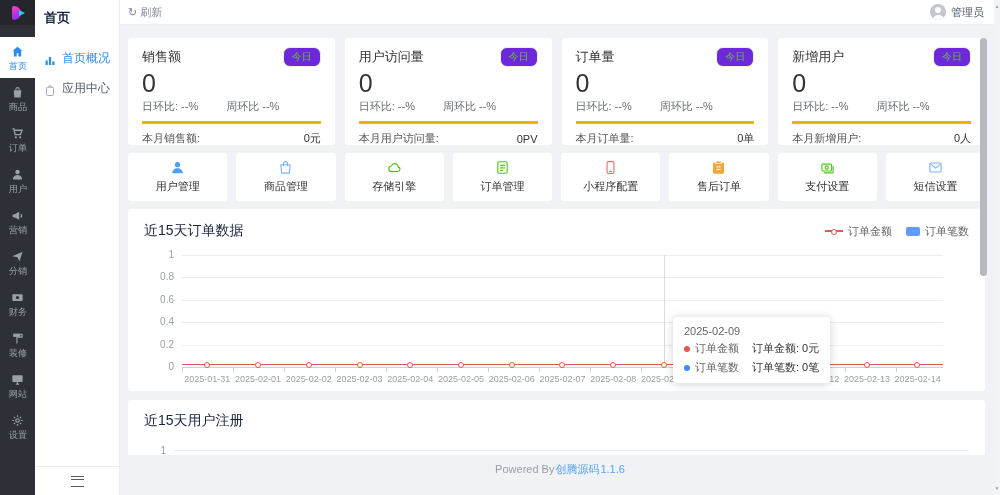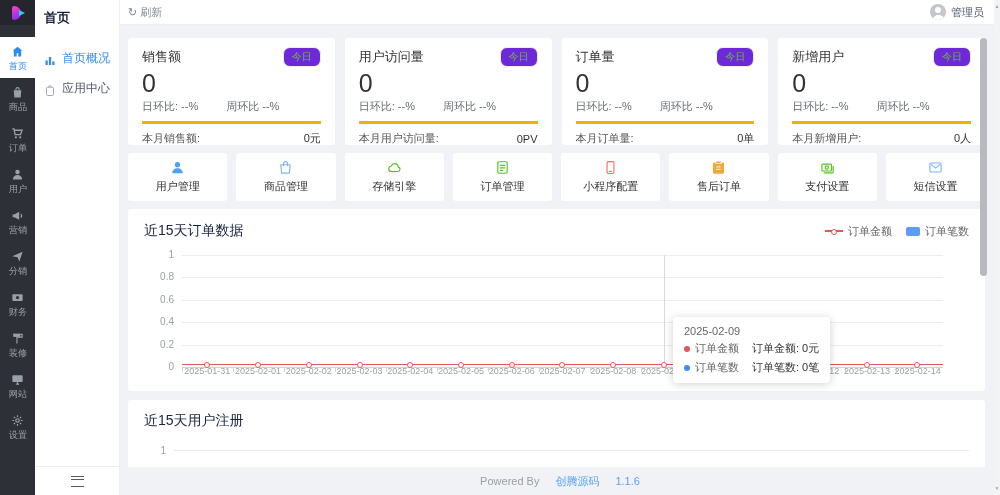--- a/index.html
+++ b/index.html
@@ -81,39 +81,39 @@
   .gline{position:absolute;left:38px;right:26px;height:1px;background:#ebedf0}
   .gline.axis{background:#cfd3d9}
   .ylab{position:absolute;left:0;width:30px;text-align:right;font-size:10px;color:#9aa0a6}
   .xticks{position:absolute;left:38px;right:26px;top:123px;height:4px;
      background:repeating-linear-gradient(90deg,#cfd3d9 0,#cfd3d9 1px,transparent 1px,transparent 51px)}
   .series-line{position:absolute;left:38px;right:26px;top:119px;border-top:1.5px solid #e45656;
      display:flex;justify-content:space-around}
   .pt{width:4px;height:4px;border:1.3px solid #e45656;border-radius:50%;background:#fff;margin-top:-3.5px}
   .pointer{position:absolute;top:10px;height:112px;width:1px;background:#d8dade;
      left:calc(38px + (100% - 64px)*0.6333)}
-  .xlabels{position:absolute;left:38px;right:26px;top:121px;display:grid;grid-template-columns:repeat(15,1fr)}
+  .xlabels{position:absolute;left:38px;right:26px;top:129px;display:grid;grid-template-columns:repeat(15,1fr)}
   .xl{font-size:9px;color:#9aa0a6;text-align:center;white-space:nowrap;overflow:visible}
 
   .tooltip{position:absolute;left:calc(38px + (100% - 64px)*0.6333 + 9px);top:72px;background:#fff;border-radius:4px;
      box-shadow:0 1px 10px rgba(0,0,0,.18);padding:8px 11px;z-index:9;white-space:nowrap}
   .tt-title{font-size:11px;color:#666;margin-bottom:4px}
   .tt-row{display:flex;align-items:center;font-size:11px;color:#666;margin-top:4px}
   .tt-dot{width:6px;height:6px;border-radius:50%;margin-right:5px;flex:none}
   .tt-dot.red{background:#e45656}.tt-dot.blue{background:#3f8cff}
   .tt-val{margin-left:13px;color:#333}
 
   .users-card{background:#fff;border-radius:3px;margin-top:9px;height:72px;box-sizing:border-box;padding:12px 16px}
   .uc-row{display:flex;align-items:center;margin-top:15px}
   .uc-tick{width:30px;text-align:right;font-size:10px;color:#9aa0a6;padding-right:8px;box-sizing:border-box}
   .uc-line{flex:1;height:1px;background:#e8eaed}
 
   
-  #footer{position:absolute;left:120px;right:0;bottom:0;height:28px;display:flex;align-items:center;
-     justify-content:center;gap:16px;font-size:11px;color:#9aa0a6;background:#f0f2f5;z-index:2}
+  #footer{position:absolute;left:120px;right:0;bottom:12px;height:28px;display:flex;align-items:center;
+     justify-content:center;gap:1px;font-size:11px;color:#9aa0a6;background:#f0f2f5;z-index:2}
   .f-link{color:#57a3f3;cursor:pointer}
 
   
   .inner-thumb{position:absolute;right:13px;top:38px;width:7px;height:238px;background:#b6b9be;border-radius:3.5px;z-index:7;cursor:pointer}
   .win-scroll{position:absolute;right:0;top:0;bottom:0;width:6px;background:#f2f3f5;z-index:8;cursor:pointer}
   .win-scroll .arr{position:absolute;left:0;right:0;text-align:center;font-size:5px;color:#a2a6ad;line-height:5px}
   .win-scroll .up{top:4px}.win-scroll .down{bottom:4px}
 </style>
 </head>
 <body>

